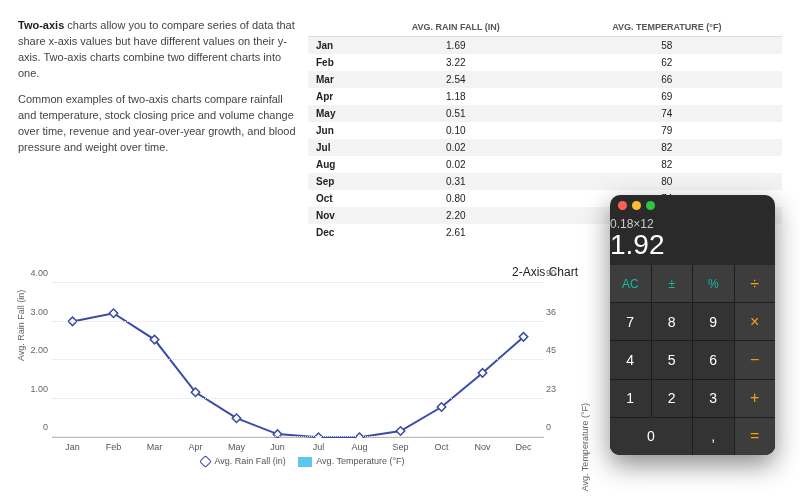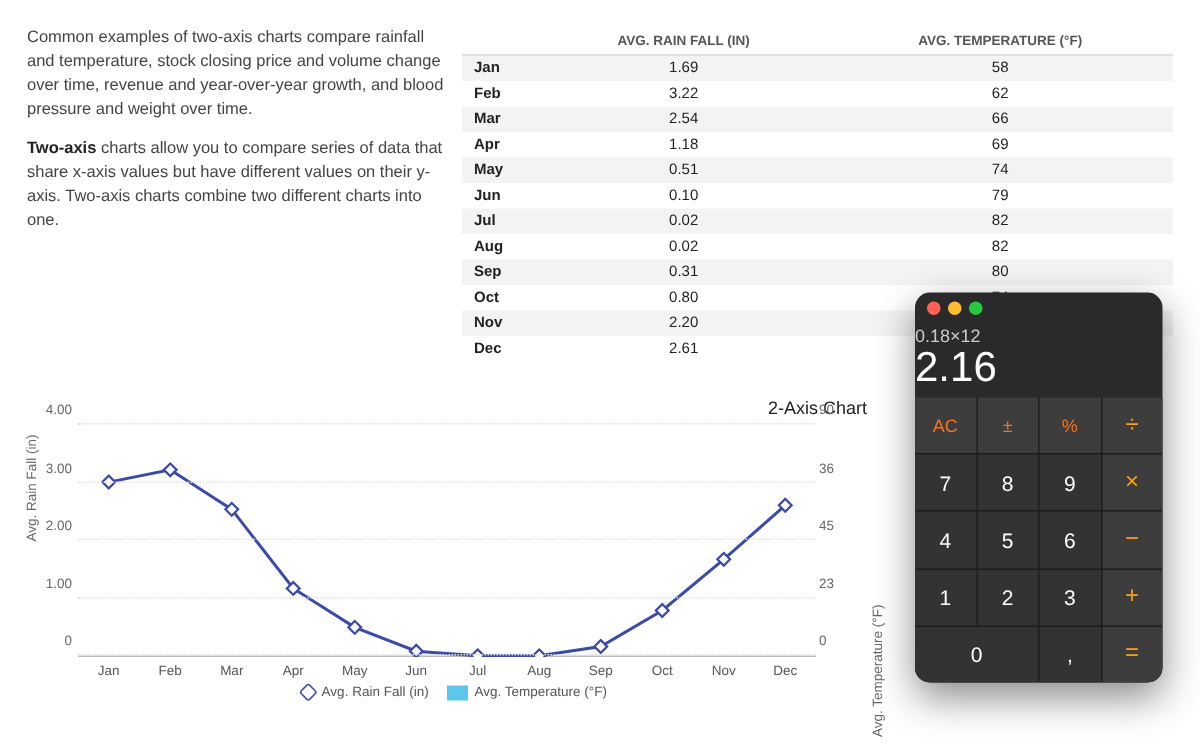--- a/index.html
+++ b/index.html
@@ -51,31 +51,31 @@
           background: #2a2a2a; border-radius: 10px; box-shadow: 0 10px 26px rgba(0,0,0,.45);
           display: flex; flex-direction: column; overflow: hidden; }
   .calc .titlebar { height: 20px; display: flex; align-items: center; gap: 5px; padding-left: 8px;}
   .dot { width: 9px; height: 9px; border-radius: 50%; }
   .dot.r{background:#ff5f57}.dot.y{background:#febc2e}.dot.g{background:#28c840}
   .display { padding: 2px 12px 6px 0; color: #fff; }
   .display .expr { font-size: 12px; color: #ccc; font-weight: 300;}
   .display .res  { font-size: 28px; font-weight: 300; line-height: 1;}
   .keys { flex: 1; display: grid; grid-template-columns: repeat(4,1fr); grid-template-rows: repeat(5,1fr); gap: 1px; background:#1d1d1d;}
   .key { background:#333; color:#fff; display:flex; align-items:center; justify-content:center; font-size:14px;}
-  .key.fn{ background:#3d3d3d; color:#f97316; font-size:12px;}
+  .key.fn{ background:#3d3d3d; color:#14b8a6; font-size:12px;}
   .key.op{ background:#3d3d3d; color:#ff9f0a; font-size:16px;}
   .key.zero{ grid-column: span 2;}
 </style>
 </head>
 <body>
 
 <div class="top">
   <div class="descr">
+    <p><b>Two-axis</b><span> charts allow you to compare series of data that share x-axis values but have different values on their y-axis. Two-axis charts combine two different charts into one.</span></p>
     <p>Common examples of two-axis charts compare rainfall and temperature, stock closing price and volume change over time, revenue and year-over-year growth, and blood pressure and weight over time.</p>
-    <p><b>Two-axis</b><span> charts allow you to compare series of data that share x-axis values but have different values on their y-axis. Two-axis charts combine two different charts into one.</span></p>
   </div>
   <div class="tablewrap">
     <table>
       <thead>
           <tr>
         <th></th>
         <th>AVG. RAIN FALL (IN)</th>
         <th>AVG. TEMPERATURE (°F)</th>
       </tr>
         </thead>
@@ -242,21 +242,21 @@
 </div>
 
 <div class="calc">
   <div class="titlebar">
     <span class="dot r"></span>
     <span class="dot y"></span>
     <span class="dot g"></span>
   </div>
   <div class="display">
     <div class="expr">0.18×12</div>
-    <div class="res">2.16</div>
+    <div class="res">1.92</div>
   </div>
   <div class="keys">
     <div class="key fn">AC</div>
     <div class="key fn">±</div>
     <div class="key fn">%</div>
     <div class="key op">÷</div>
     <div class="key">7</div>
     <div class="key">8</div>
     <div class="key">9</div>
     <div class="key op">×</div>

